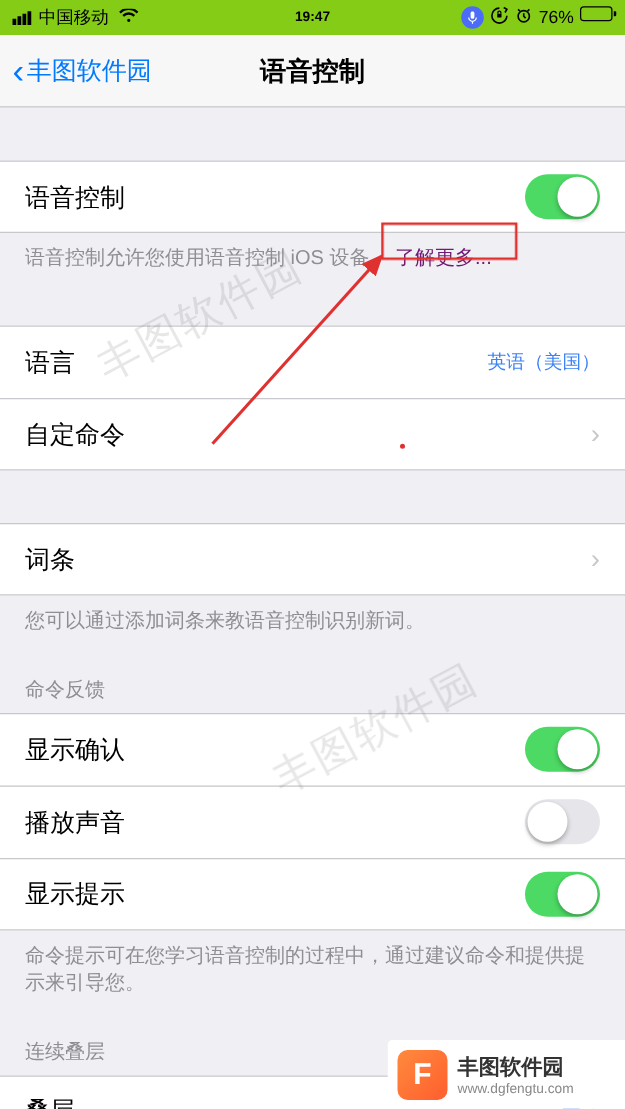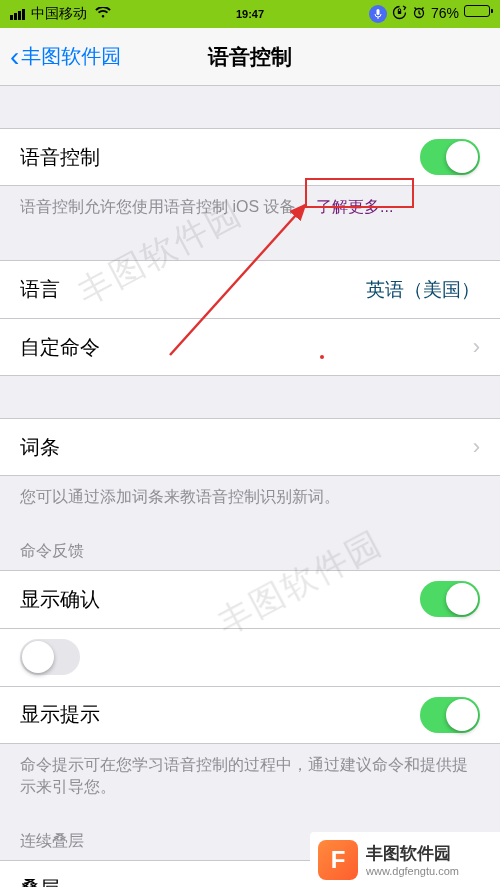--- a/index.html
+++ b/index.html
@@ -58,21 +58,21 @@
   min-height: 58px;
   padding: 0 20px;
   display: flex;
   align-items: center;
   font-size: 20px;
   color: #000;
   border-top: 1px solid #c8c7cc;
 }
 .cell.last { border-bottom: 1px solid #c8c7cc; }
 .cell-label { flex: 1; }
-.cell-value { color: #0c4a6e; font-size: 19px; }
+.cell-value { color: #3b82f6; font-size: 15px; }
 .chevron { color: #c7c7cc; font-size: 22px; margin-left: 8px; }
 
 .switch {
   width: 60px; height: 36px; border-radius: 18px; position: relative;
   background: #e5e5ea;
 }
 .switch.on { background: #4cd964; }
 .switch .knob {
   width: 32px; height: 32px; border-radius: 50%; background: #fff;
   position: absolute; top: 2px; left: 2px;
@@ -228,20 +228,21 @@
   <div class="group-spacer small"></div>
   <div class="header-text">命令反馈</div>
 
   <div class="cell">
     <span class="cell-label">显示确认</span>
     <div class="switch on">
         <div class="knob"></div>
       </div>
   </div>
   <div class="cell">
+    <span class="cell-label">播放声音</span>
     <div class="switch">
         <div class="knob"></div>
       </div>
   </div>
   <div class="cell last">
     <span class="cell-label">显示提示</span>
     <div class="switch on">
         <div class="knob"></div>
       </div>
   </div>

